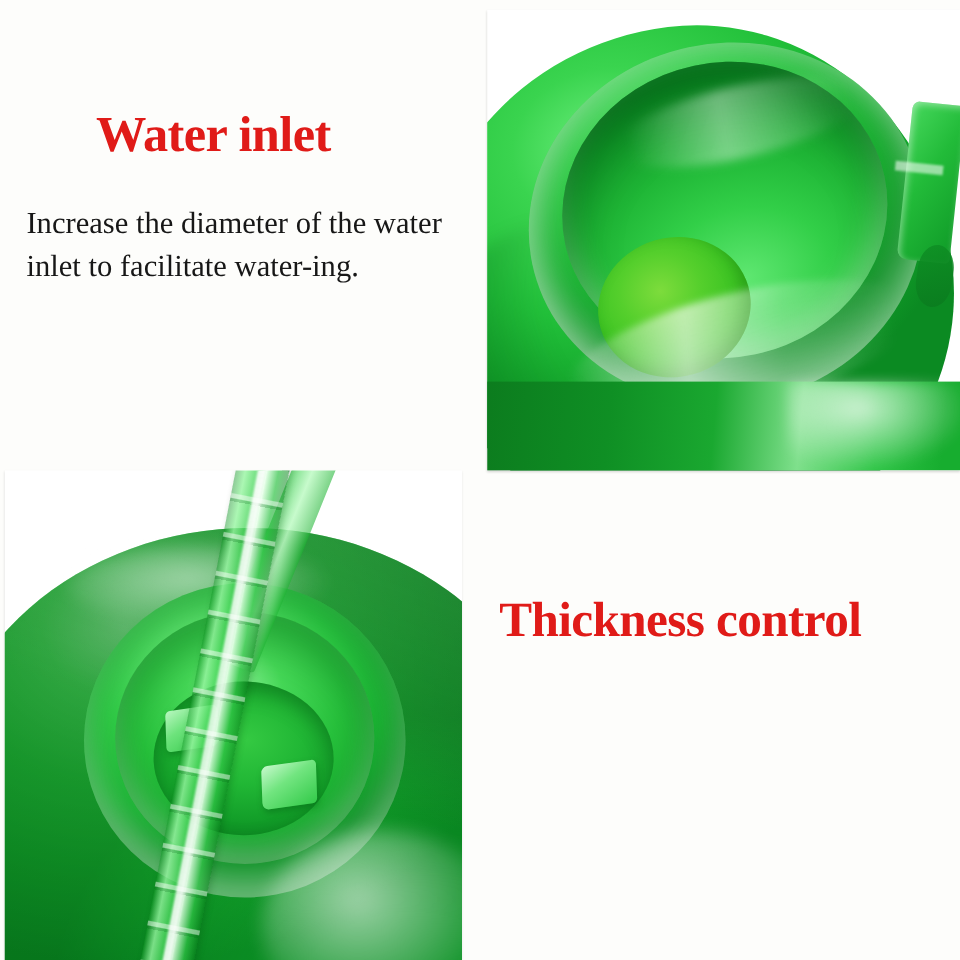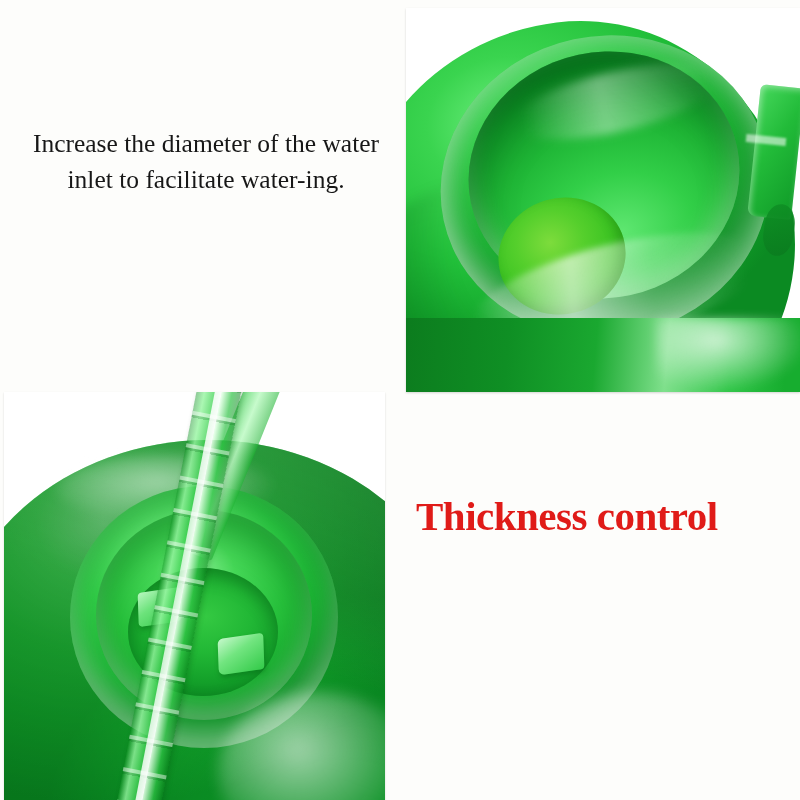--- a/index.html
+++ b/index.html
@@ -29,21 +29,20 @@
     letter-spacing:-0.5px;
     white-space:nowrap;
     line-height:1.0;
   }
 
   .feature-body {
     color:#171717;
     font-family:"Liberation Serif", serif;
     font-weight:normal;
     line-height:1.42;
-    text-align:center;
   }
 
   
   #block-inlet { left:22px; top:92px; width:372px; }
   #block-inlet .feature-heading { font-size:42px; margin-left:58px; }
   #block-inlet .feature-body { font-size:25.5px; margin-top:34px; width:368px; }
 
   
   #block-thickness { left:416px; top:496px; width:400px; }
   #block-thickness .feature-heading { font-size:41px; }
@@ -367,20 +366,21 @@
     <div class="tab-left"></div>
     <div class="tab-right"></div>
     <div class="strap-leaf"></div>
     <div class="strap"></div>
     <div class="strap-notches"></div>
     <div class="strap-hilite"></div>
     <div class="dome-gloss"></div>
   </div>
 
   <div class="text-block" id="block-inlet">
+    <div class="feature-heading">Water inlet</div>
     <div class="feature-body">Increase the diameter of the water inlet to facilitate water-ing.</div>
   </div>
 
   <div class="text-block" id="block-thickness">
     <div class="feature-heading">Thickness control</div>
   </div>
 
 </div>
 
 </body></html>

